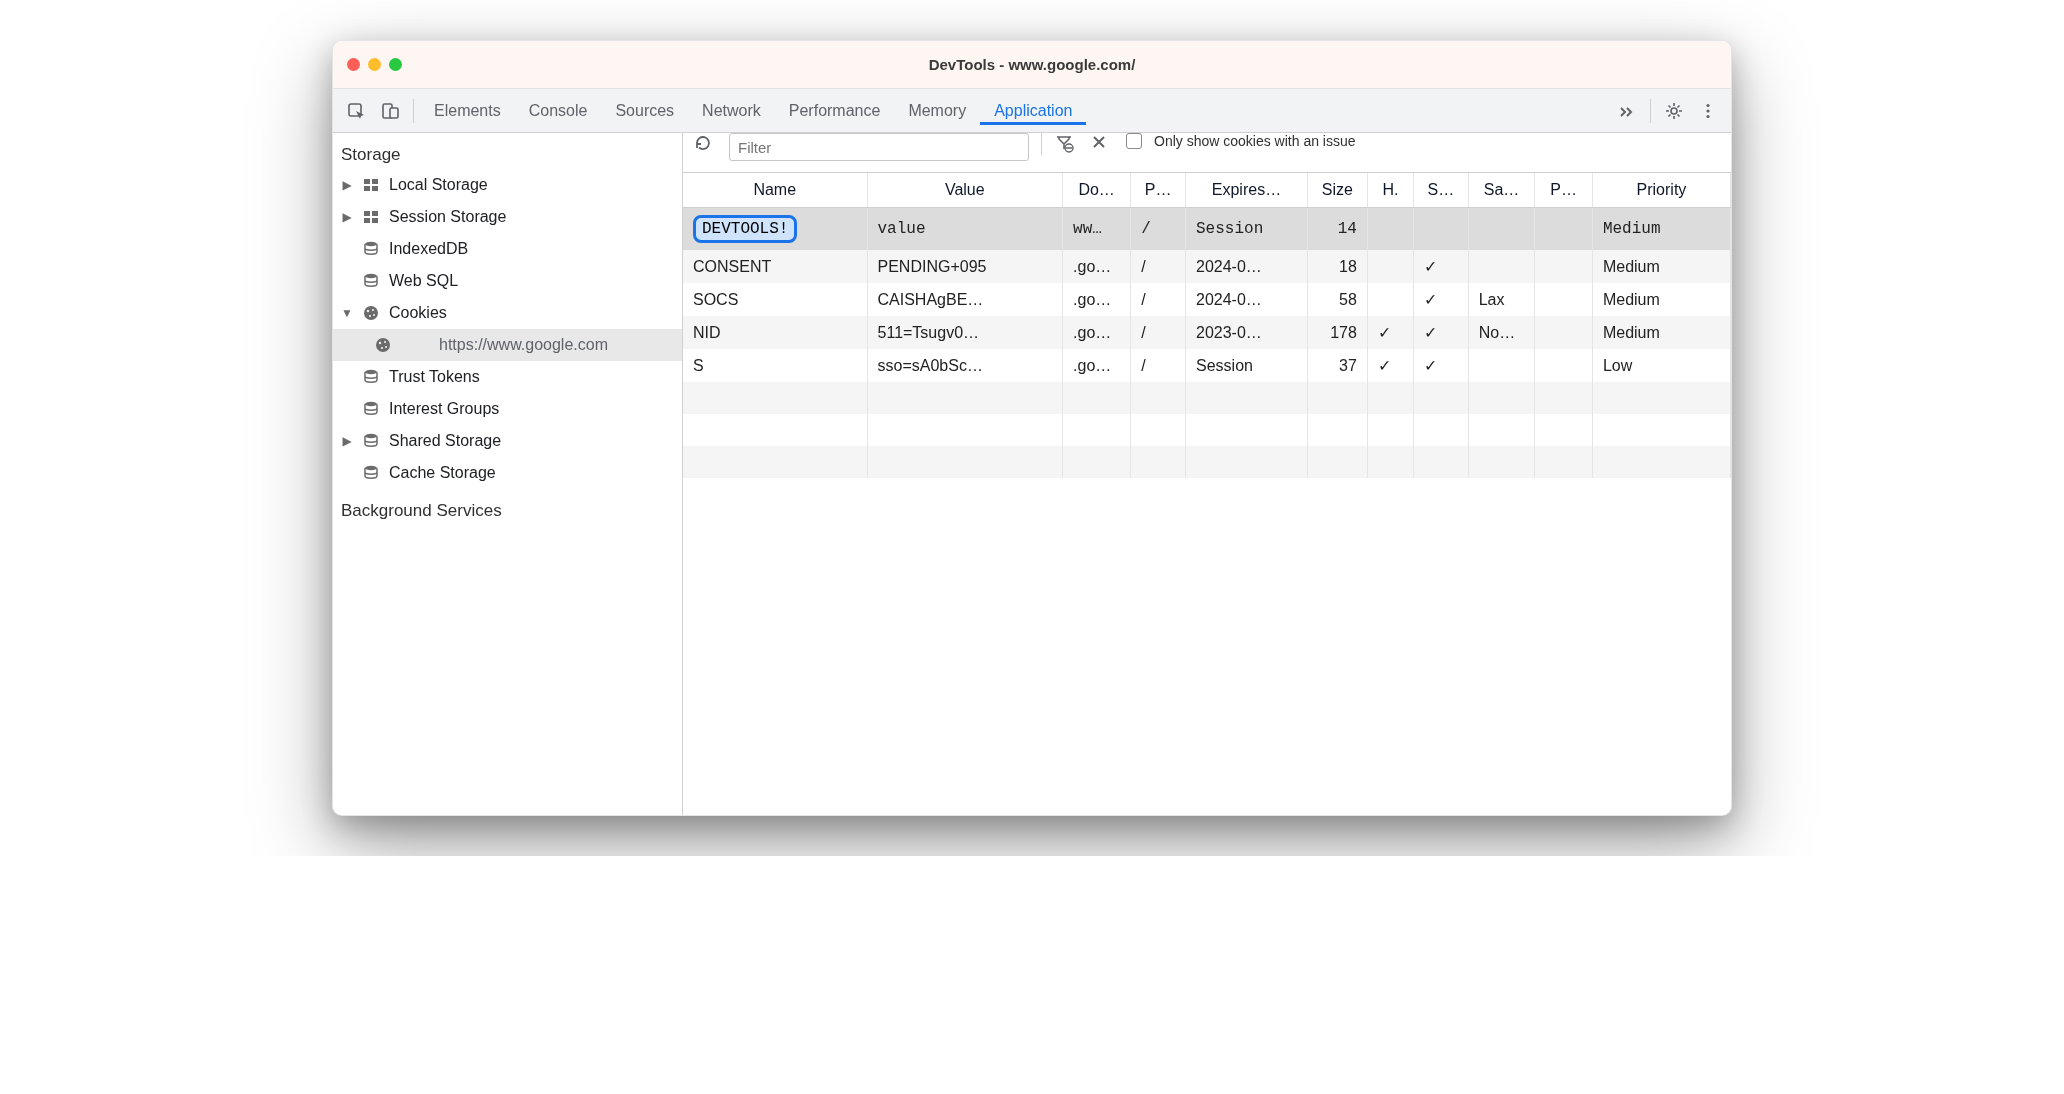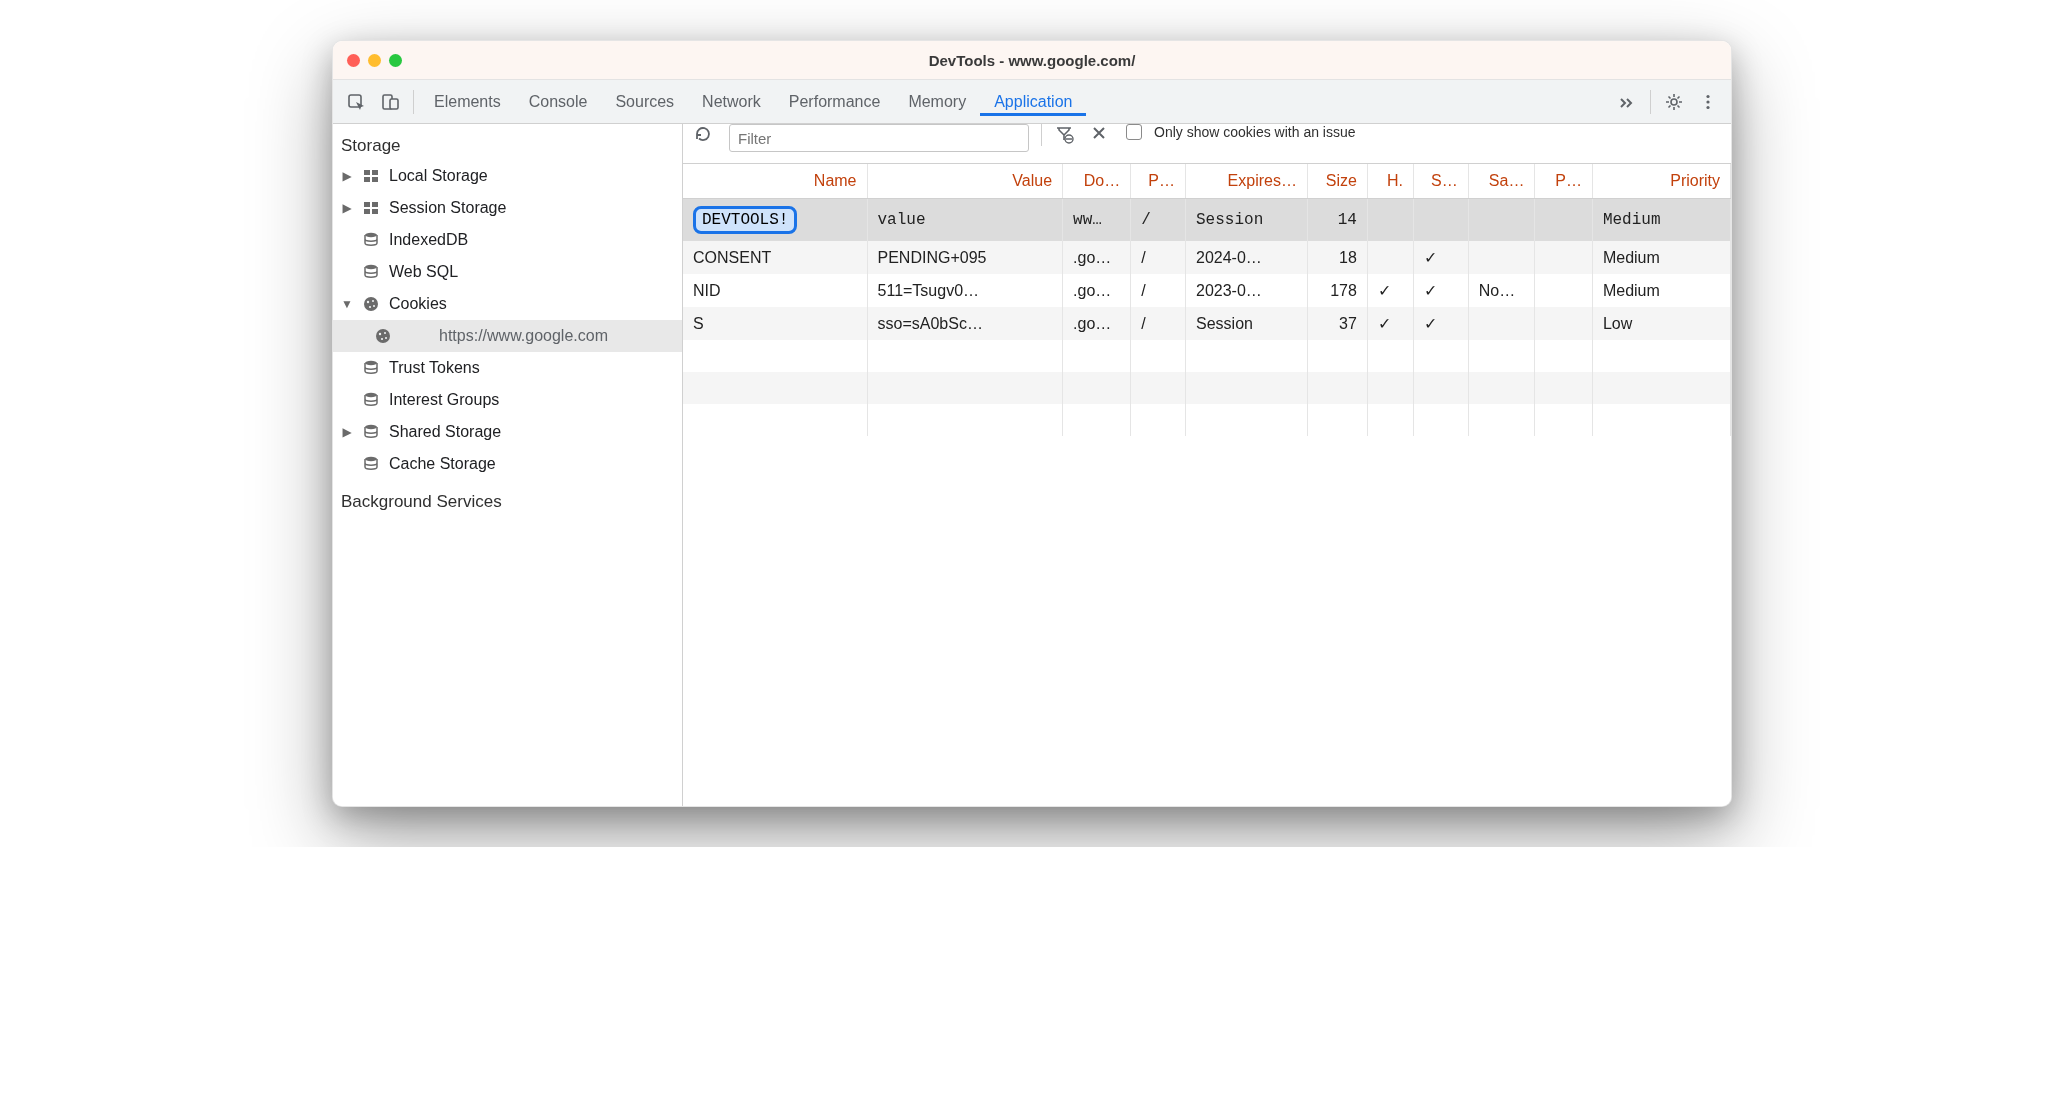--- a/index.html
+++ b/index.html
@@ -1,18 +1,18 @@
 <!DOCTYPE html>
 <html><head>
 <meta charset="utf-8">
 <style>
 * { box-sizing: border-box; margin: 0; padding: 0; }
 body { background: #fff; font-family: -apple-system, "Helvetica Neue", Arial, sans-serif; font-size: 14px; color: #202124; display: flex; justify-content: center; align-items: flex-start; padding: 40px; }
 .window { width: 1400px; box-shadow: 0 30px 80px rgba(0,0,0,0.35), 0 10px 30px rgba(0,0,0,0.25); border-radius: 10px; overflow: hidden; border: 1px solid rgba(0,0,0,0.1); background: #fff; }
-.titlebar { background: #fdf6f2; height: 39px; display: flex; align-items: center; position: relative; border-bottom: 1px solid #e3e3e3; }
+.titlebar { background: #fdf6f2; height: 48px; display: flex; align-items: center; position: relative; border-bottom: 1px solid #e3e3e3; }
 .traffic { display: flex; gap: 8px; margin-left: 14px; }
 .dot { width: 13px; height: 13px; border-radius: 50%; }
 .dot.red { background: #ff5f57; }
 .dot.yellow { background: #ffbd2e; }
 .dot.green { background: #28c840; }
 .title { position: absolute; left: 0; right: 0; text-align: center; font-size: 15px; font-weight: 600; color: #3a3a3a; pointer-events: none; }
 .toolbar { background: #f1f3f4; height: 44px; display: flex; align-items: center; border-bottom: 1px solid #d0d0d0; padding: 0 6px; }
 .toolbar .ico { width: 34px; height: 34px; display: flex; align-items: center; justify-content: center; color: #5f6368; cursor: pointer; border-radius: 4px; }
 .divider { width: 1px; height: 24px; background: #cfcfcf; margin: 0 6px; }
 .tabs { display: flex; align-items: center; flex: 1; }
@@ -27,21 +27,21 @@
 .sb-item .glyph { width: 20px; display: flex; justify-content: center; color: #6b6b6b; }
 .sb-item.selected { background: #e8e8e8; gap: 46px; }
 .sb-nested { padding-left: 22px; }
 .main { flex: 1; display: flex; flex-direction: column; background: #fff; }
 .filterbar { height: 40px; border-bottom: 1px solid #d0d0d0; display: flex; align-items: flex-start; padding: 0 10px; gap: 12px; color: #5f6368; }
 .filterbar input.filter { height: 28px; width: 300px; border: 1px solid #c6c6c6; border-radius: 3px; padding: 0 8px; font-size: 15px; color: #333; }
 .filterbar .vd { width: 1px; height: 22px; background: #cfcfcf; }
 .filterbar .chk { width: 16px; height: 16px; border: 1.5px solid #8a8a8a; border-radius: 3px; }
 .tablewrap { flex: 1; overflow: hidden; }
 table.cookies { border-collapse: collapse; width: 100%; font-size: 16px; }
-table.cookies th { text-align: right; font-weight: 400; color: #c2410c; background: #fff; border-bottom: 1px solid #d0d0d0; border-right: 1px solid #e5e5e5; padding: 8px 10px; white-space: nowrap; overflow: hidden; text-overflow: ellipsis; }
+table.cookies th { text-align: center; font-weight: 400; color: #0f172a; background: #fff; border-bottom: 1px solid #d0d0d0; border-right: 1px solid #e5e5e5; padding: 8px 10px; white-space: nowrap; overflow: hidden; text-overflow: ellipsis; }
 table.cookies td { border-right: 1px solid #e5e5e5; padding: 7px 10px; white-space: nowrap; overflow: hidden; text-overflow: ellipsis; color: #222; }
 table.cookies tr.row:nth-child(even) td { background: #f5f5f5; }
 table.cookies tr.row.sel td { background: #dcdcdc; font-family: Liberation Mono, monospace; }
 table.cookies td.size { text-align: right; }
 .name-edit { display: inline-block; border: 3px solid #1a73e8; border-radius: 8px; padding: 2px 6px; background: #cfe3fb; color: #000; font-weight: 500; }
 .detailbar { border-top: 1px solid #d0d0d0; padding: 10px 12px; font-size: 16px; }
 .detailbar .hdr { display: flex; align-items: center; gap: 18px; }
 .detailbar .hdr .lbl { font-weight: 700; color: #303030; }
 svg { display: block; }
 </style>
@@ -297,20 +297,33 @@
                 <td>/</td>
                 <td>2024-0…</td>
                 <td class="size">18</td>
                 <td></td>
                 <td>✓</td>
                 <td></td>
                 <td></td>
                 <td>Medium</td>
               </tr>
               <tr class="row">
+                <td>SOCS</td>
+                <td>CAISHAgBE…</td>
+                <td>.go…</td>
+                <td>/</td>
+                <td>2024-0…</td>
+                <td class="size">58</td>
+                <td></td>
+                <td>✓</td>
+                <td>Lax</td>
+                <td></td>
+                <td>Medium</td>
+              </tr>
+              <tr class="row">
                 <td>NID</td>
                 <td>511=Tsugv0…</td>
                 <td>.go…</td>
                 <td>/</td>
                 <td>2023-0…</td>
                 <td class="size">178</td>
                 <td>✓</td>
                 <td>✓</td>
                 <td>No…</td>
                 <td></td>

